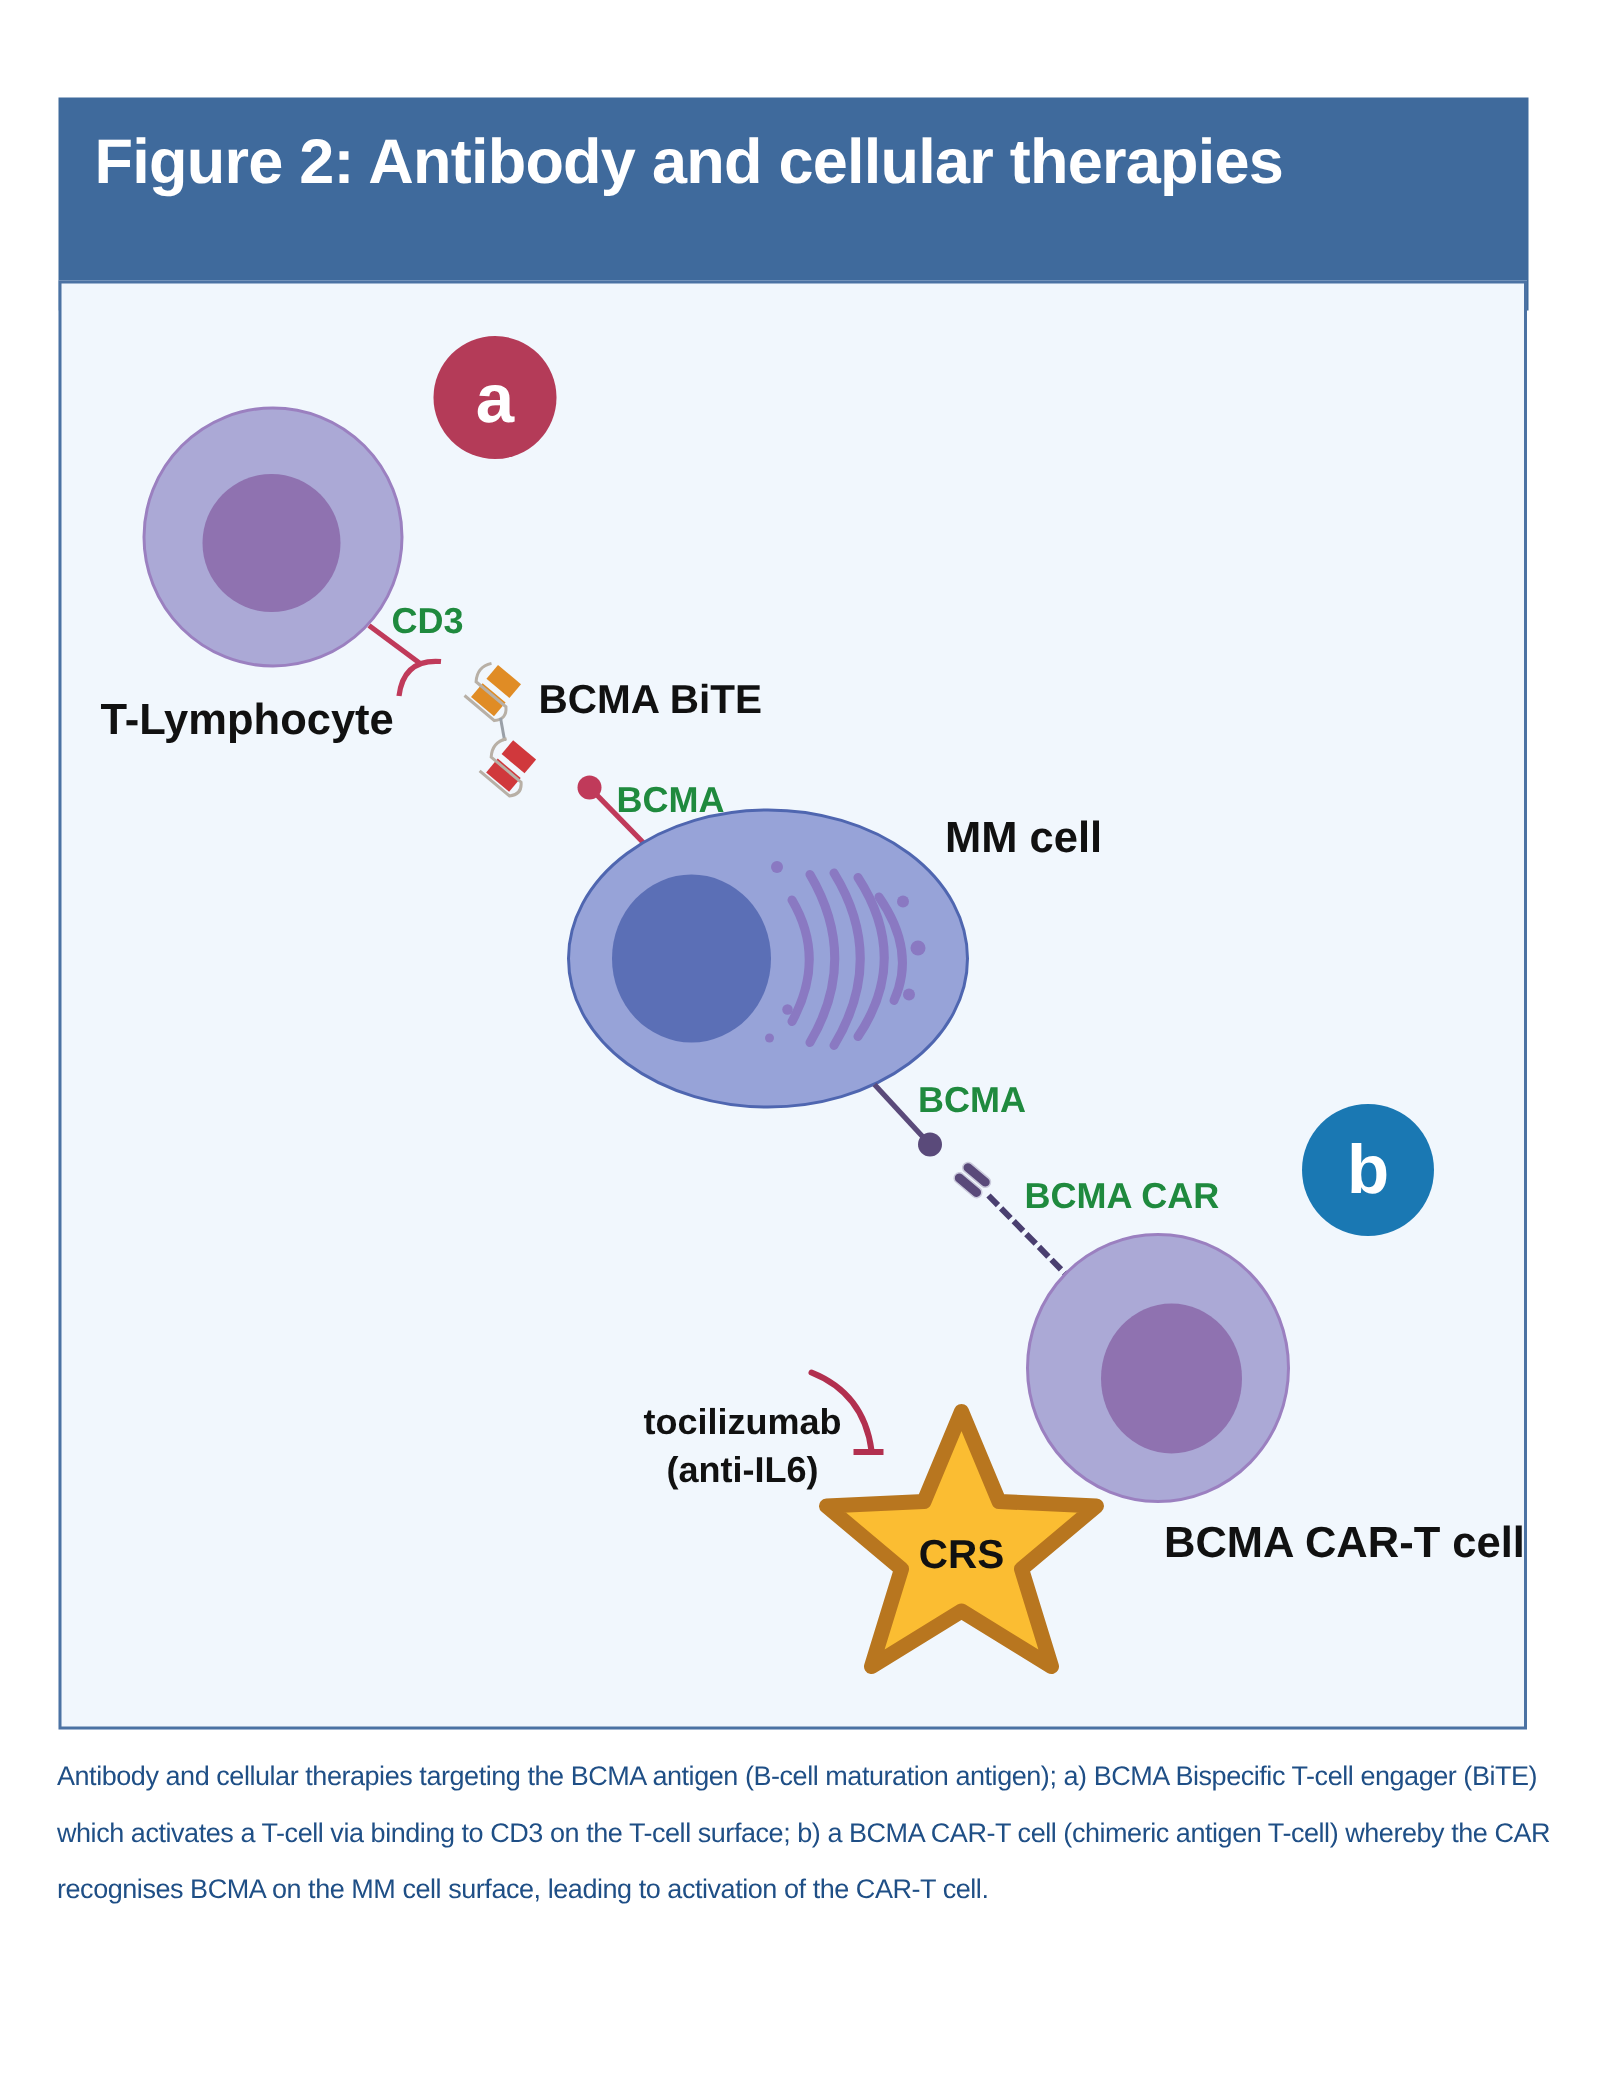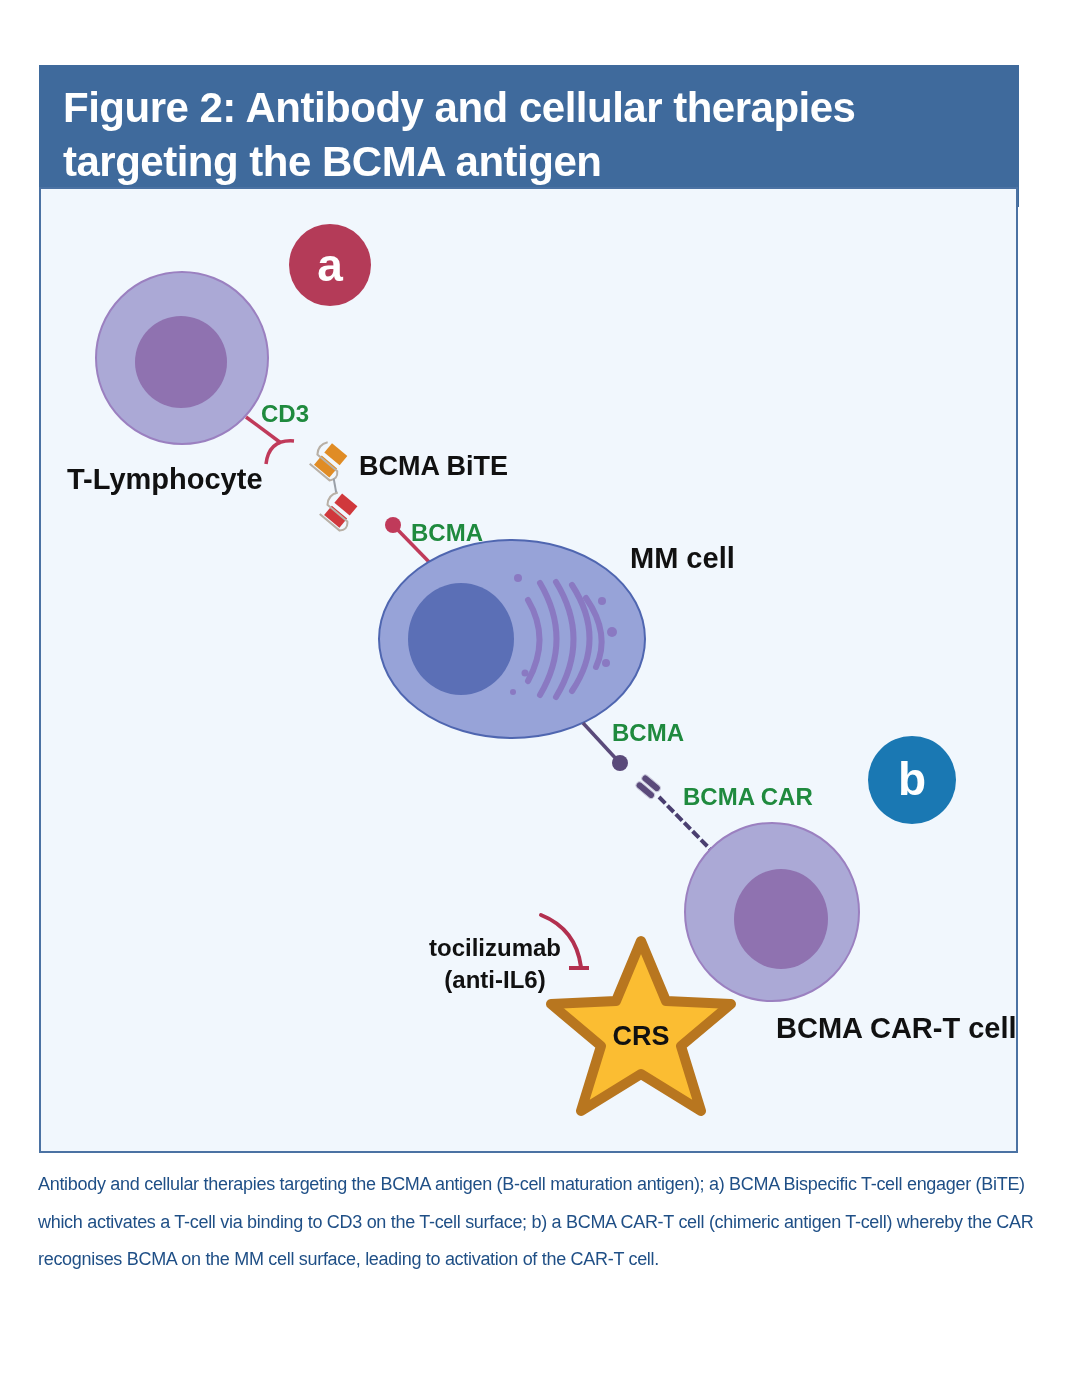--- a/index.html
+++ b/index.html
@@ -31,21 +31,20 @@
       position: absolute; left: 38px; top: 1166px; width: 1000px;
       color: #1f4f86; font-family: "Liberation Sans", sans-serif; font-size: 18px;
       line-height: 37.5px; letter-spacing: -0.3px;
     }
   </style>
 </head>
 <body>
 
 <div class="title-bar">
   <span class="title-line">Figure 2: Antibody and cellular therapies</span>
-  <span class="title-line">targeting the BCMA antigen</span>
 </div>
 
 <div class="panel">
   <svg width="975" height="962" viewBox="0 0 975 962">
 
     <g>
       <circle cx="289" cy="76" r="41" fill="#b43b58"></circle>
       <text x="289" y="92" text-anchor="middle" class="badge-text">a</text>
     </g>
 

